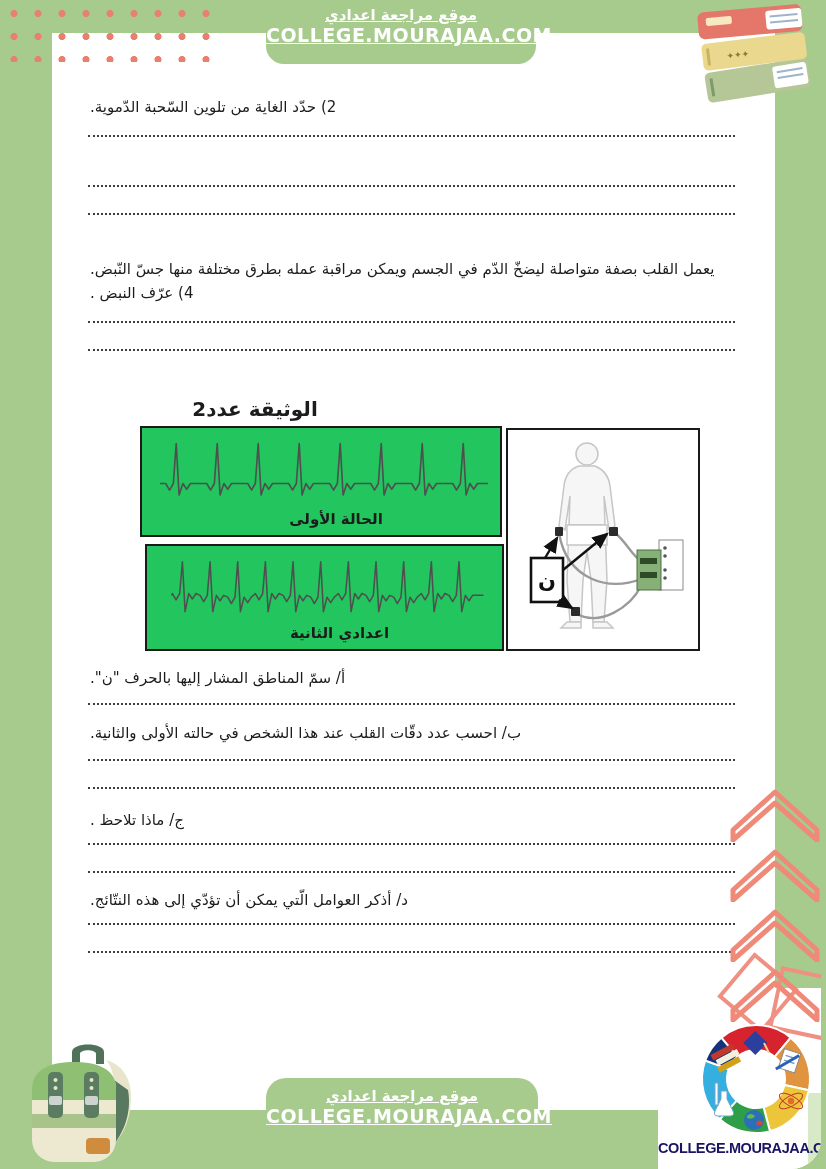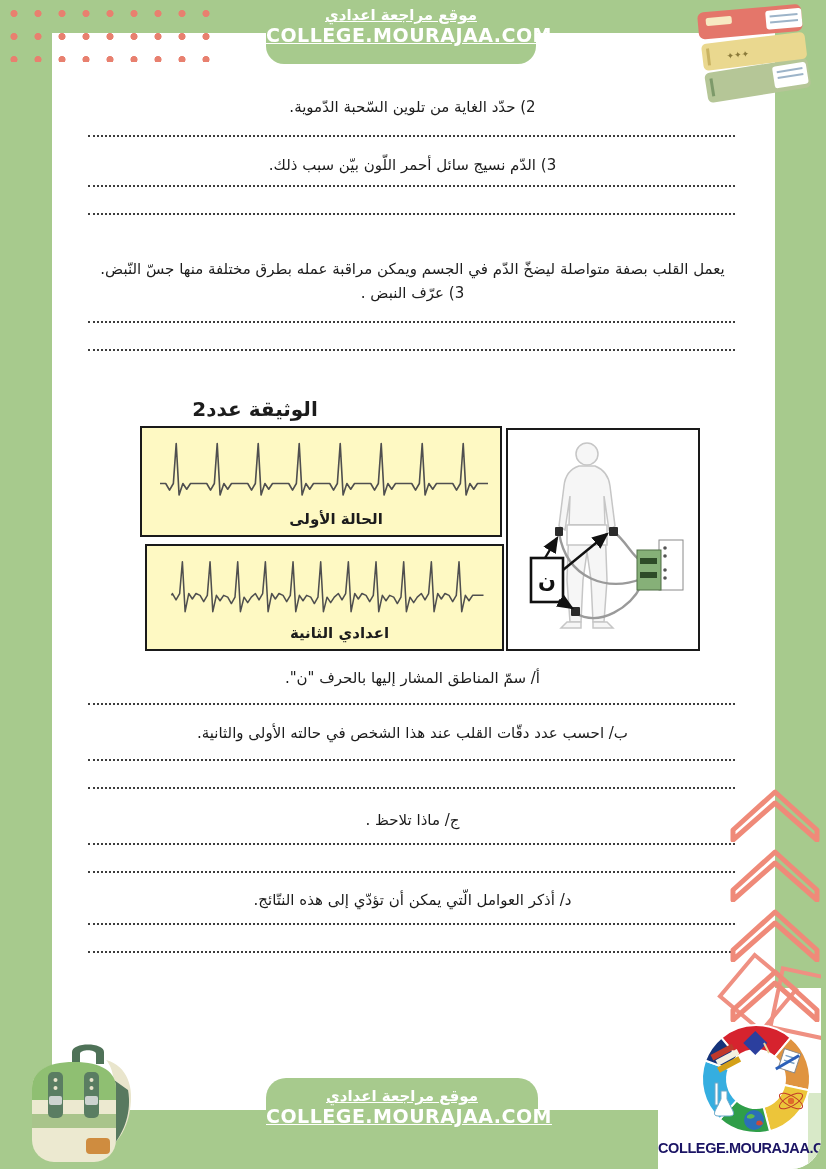--- a/index.html
+++ b/index.html
@@ -24,27 +24,27 @@
   
   .header-tab{position:absolute;left:266px;top:0;width:270px;height:64px;background:var(--green);
               border-radius:0 0 18px 18px;z-index:5;text-align:center;padding-top:6px;box-sizing:border-box;}
   .footer-tab{position:absolute;left:266px;top:1078px;width:272px;height:91px;background:var(--green);
               border-radius:20px 20px 0 0;z-index:5;text-align:center;padding-top:9px;box-sizing:border-box;}
   .site-ar{color:#fff;font-weight:bold;font-size:15px;text-decoration:underline;direction:rtl;}
   .site-domain{color:#fff;font-weight:bold;font-size:19px;text-decoration:underline;letter-spacing:.5px;}
 
   
   .content{position:absolute;left:52px;top:33px;width:723px;height:1077px;direction:rtl;z-index:3;}
-  .tline{position:absolute;right:40px;left:38px;text-align:center;font-size:15px;line-height:25px;}
+  .tline{position:absolute;right:40px;left:38px;text-align:left;font-size:15px;line-height:25px;}
   .bold-u{font-weight:bold;font-size:16px;text-decoration:underline;}
   .dotline{position:absolute;right:40px;left:36px;height:4px;border-bottom:2px dotted #3d3d3d;}
 
   .doc-label{position:absolute;left:118px;width:170px;top:364px;text-align:center;
              font-weight:bold;font-size:20px;}
-  .ecg-box{position:absolute;border:2px solid #1a1a1a;background:#fef9c3;box-sizing:border-box;text-align:center;padding-left:30px;}
+  .ecg-box{position:absolute;border:2px solid #1a1a1a;background:#22c55e;box-sizing:border-box;text-align:center;padding-left:30px;}
   .ecg1{left:88px;top:393px;width:362px;height:111px;}
   .ecg2{left:93px;top:511px;width:359px;height:107px;}
   .ecg-box svg{display:block;margin:4px auto 0 auto;}
   .ecg-label{font-weight:bold;font-size:15px;margin-top:-4px;}
   .human-box{position:absolute;left:454px;top:395px;width:194px;height:223px;border:2.5px solid #1a1a1a;
              background:#fff;box-sizing:border-box;}
 
   .chevron{position:absolute;left:728px;width:94px;height:56px;z-index:7;}
 
   .books{position:absolute;left:686px;top:2px;width:134px;height:106px;z-index:8;}
@@ -95,26 +95,25 @@
       <line x1="84" y1="22" x2="112" y2="22" stroke="#9db4c9" stroke-width="2"></line>
       <rect x="20" y="12" width="26" height="8" rx="2" fill="#f7e9c2"></rect>
     </g>
   </svg>
 
   <div class="content">
 
     <div class="tline" style="top:62px">2) حدّد الغاية من تلوين السّحبة الدّموية.</div>
     <div class="dotline" style="top:98px"></div>
 
-    <div class="tline" style="top:120px">3) الدّم نسيج سائل أحمر اللّون بيّن سبب ذلك.</div>
     <div class="dotline" style="top:148px"></div>
     <div class="dotline" style="top:176px"></div>
 
     <div class="tline" style="top:224px">يعمل القلب بصفة متواصلة ليضخّ الدّم في الجسم ويمكن مراقبة عمله بطرق مختلفة منها جسّ النّبض.</div>
-    <div class="tline" style="top:248px">3) عرّف النبض .</div>
+    <div class="tline" style="top:248px">4) عرّف النبض .</div>
     <div class="dotline" style="top:284px"></div>
     <div class="dotline" style="top:312px"></div>
 
     <div class="doc-label">الوثيقة عدد2</div>
 
     <div class="ecg-box ecg1">
       <svg width="352" height="82" viewBox="0 0 352 86">
         <path id="ecg1-path" d="M4,54 L10.0,54 L14.0,61 L18.0,54 L21.0,12 L24.0,66 L28.0,54 L32.0,60 L36.0,54 L53.0,54 L57.0,61 L61.0,54 L64.0,12 L67.0,66 L71.0,54 L75.0,60 L79.0,54 L96.0,54 L100.0,61 L104.0,54 L107.0,12 L110.0,66 L114.0,54 L118.0,60 L122.0,54 L139.0,54 L143.0,61 L147.0,54 L150.0,12 L153.0,66 L157.0,54 L161.0,60 L165.0,54 L182.0,54 L186.0,61 L190.0,54 L193.0,12 L196.0,66 L200.0,54 L204.0,60 L208.0,54 L225.0,54 L229.0,61 L233.0,54 L236.0,12 L239.0,66 L243.0,54 L247.0,60 L251.0,54 L268.0,54 L272.0,61 L276.0,54 L279.0,12 L282.0,66 L286.0,54 L290.0,60 L294.0,54 L311.0,54 L315.0,61 L319.0,54 L322.0,12 L325.0,66 L329.0,54 L333.0,60 L337.0,54 L348,54" fill="none" stroke="#4f4f4f" stroke-width="1.7" stroke-linejoin="round"></path>
       </svg>
       <div class="ecg-label">الحالة الأولى</div>

